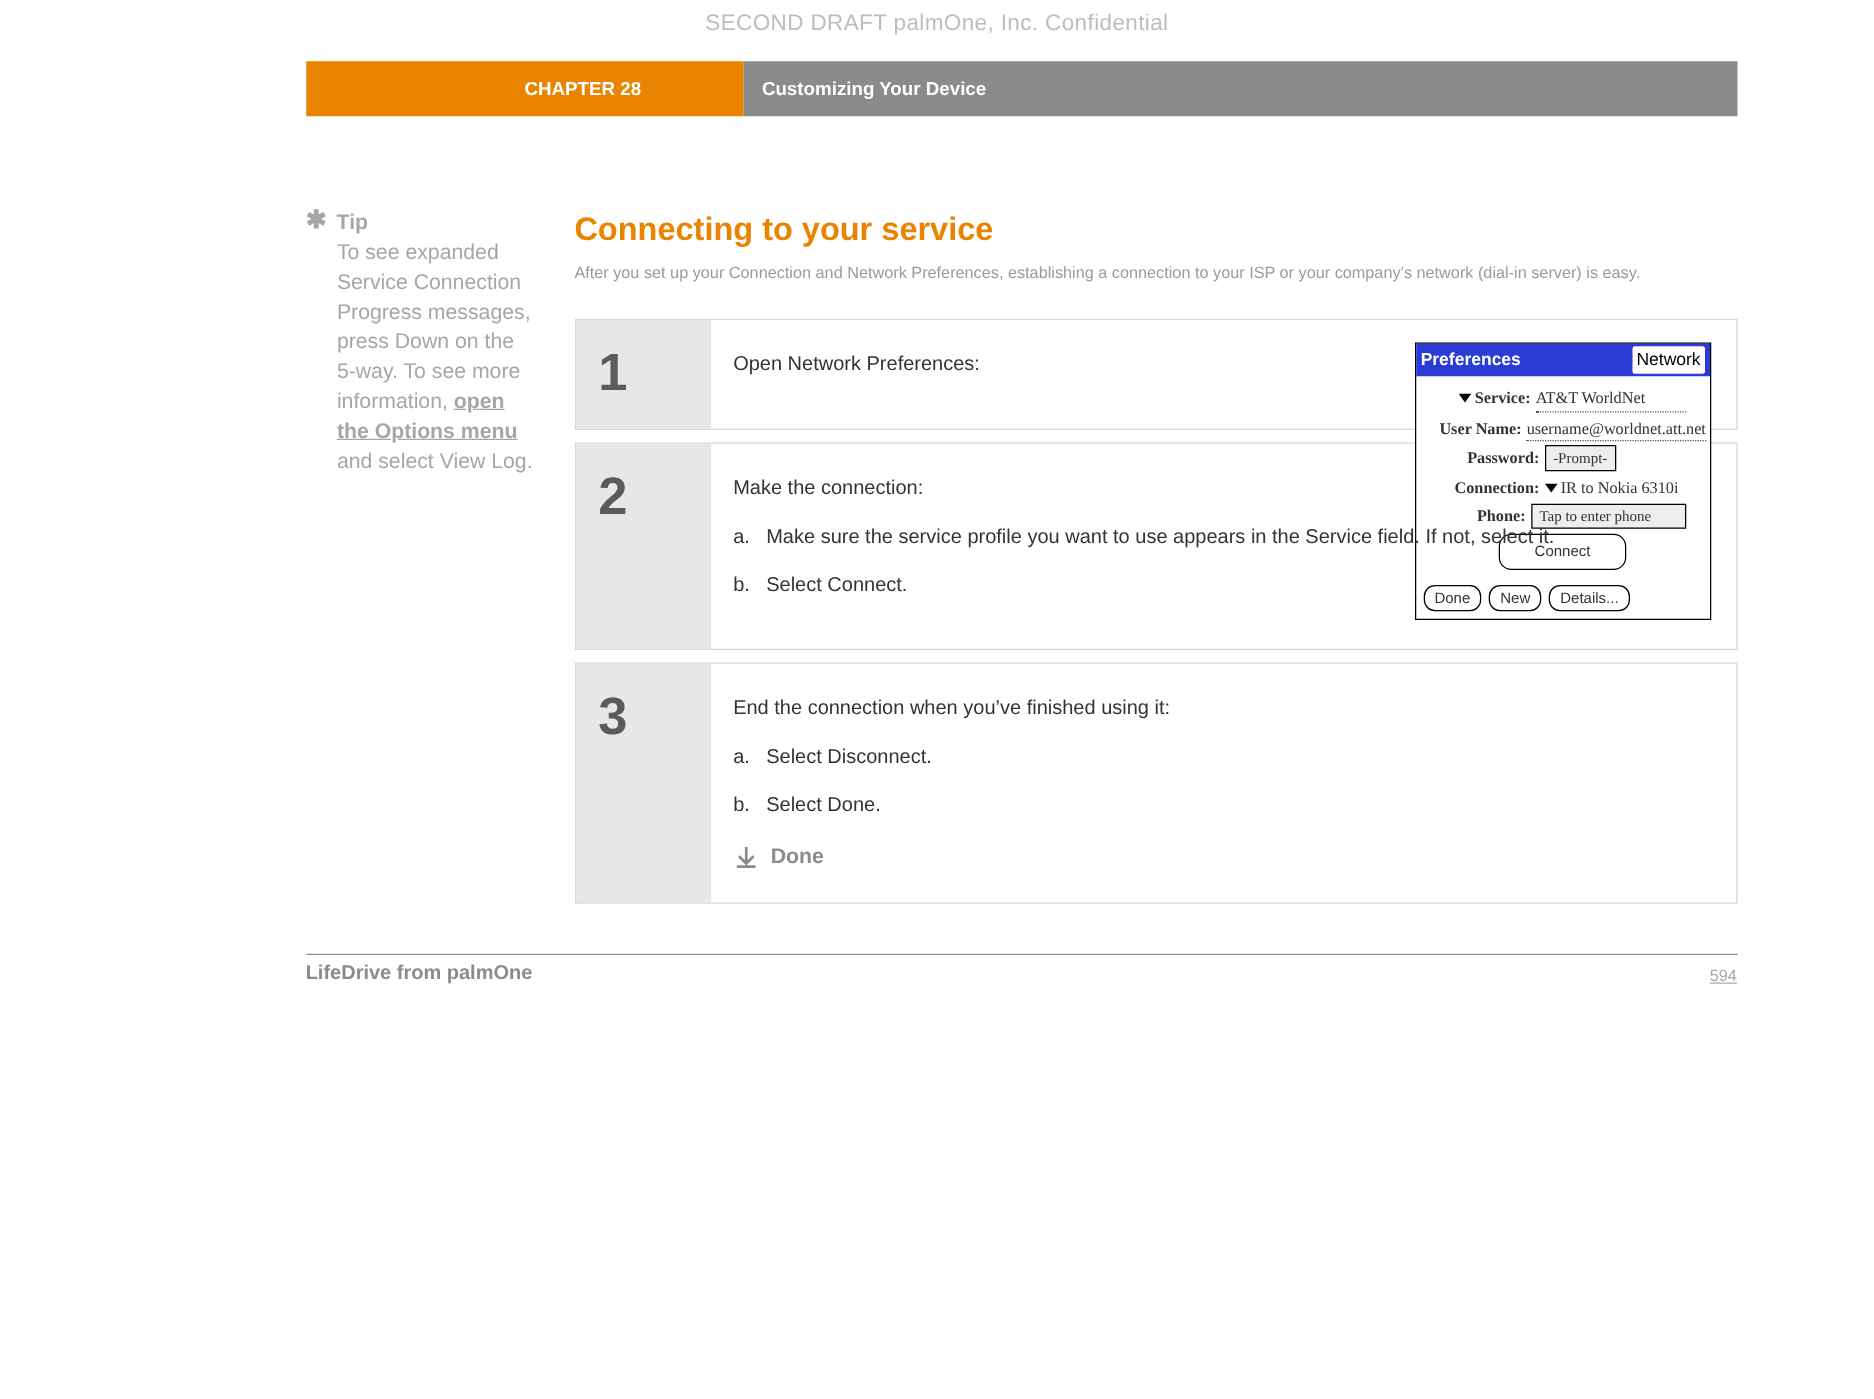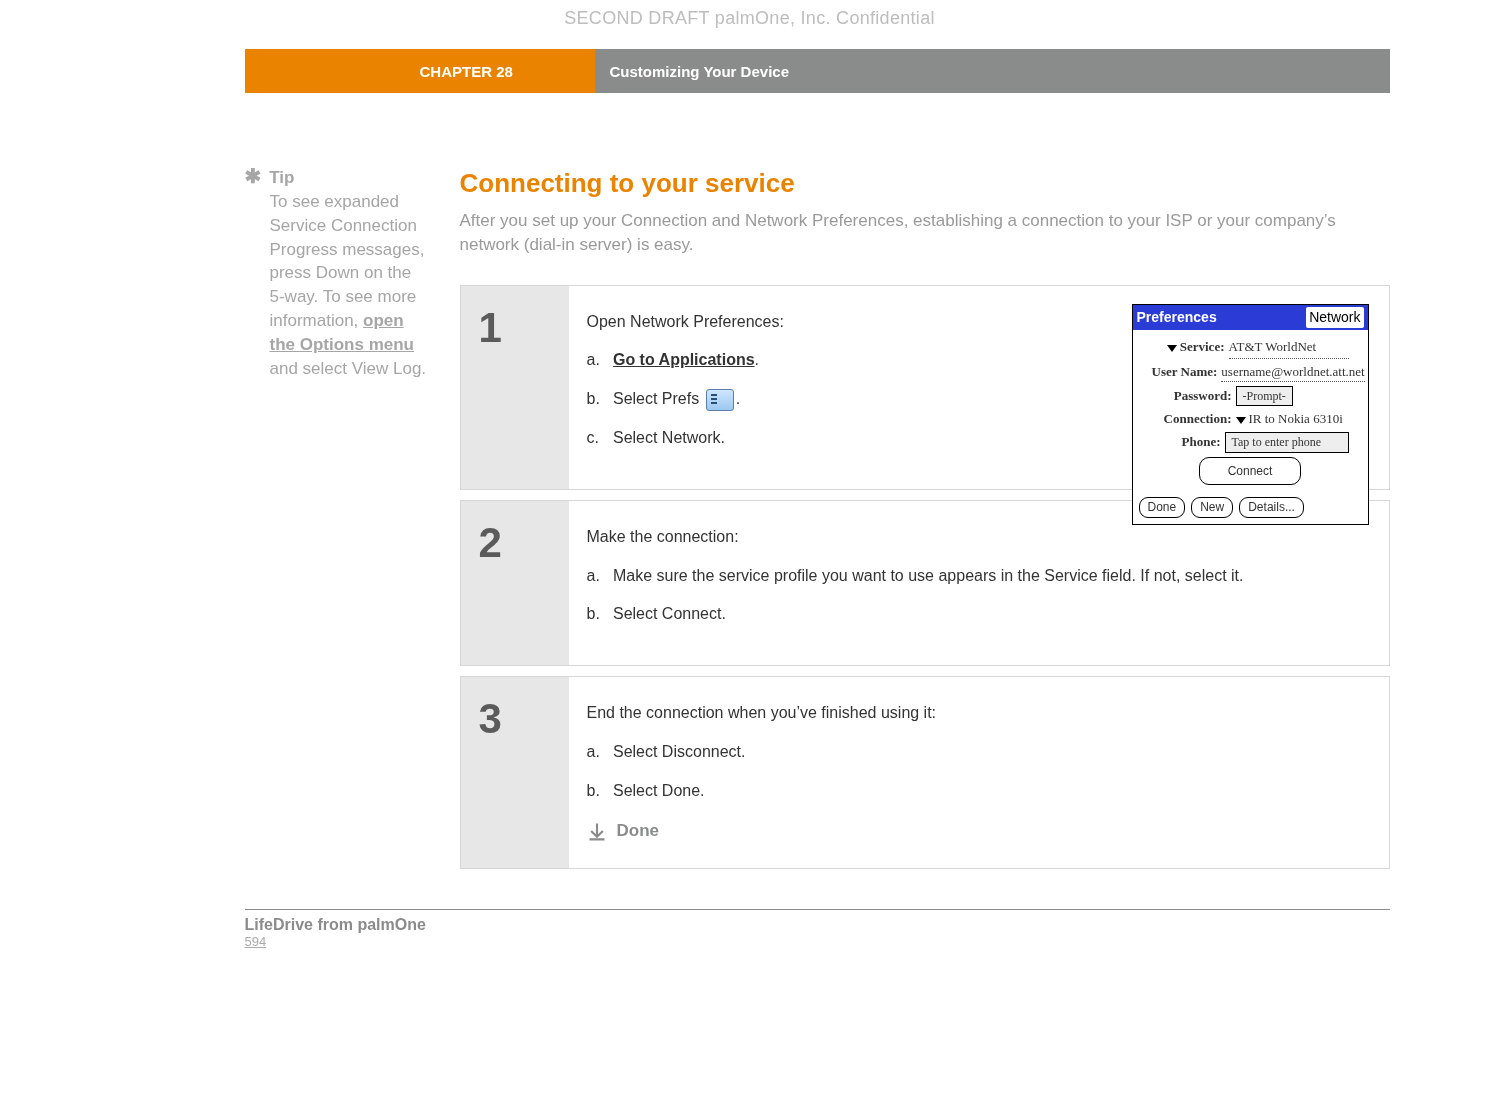--- a/index.html
+++ b/index.html
@@ -75,21 +75,21 @@
 
   
   h2.section {
     margin:0 0 10px 0;
     color:#e98300;
     font-size:26px;
     font-weight:bold;
   }
   .intro {
     color:#9a9a9a;
-    font-size:17px;
+    font-size:13px;
     line-height:1.4;
     margin-bottom:28px;
   }
 
   
   .step {
     display:flex;
     border:1px solid #d7d7d7;
     background:#fff;
     margin-bottom:10px;
@@ -169,21 +169,21 @@
   .pwbox { display:inline-block; border:1px solid #000; padding:0 6px; font-size:12px; background:#eee;}
   .connect-btn { display:block; margin:4px auto 2px; width:100px; text-align:center; border:1px solid #000; border-radius:10px; font-size:12px; padding:4px 0;}
   .palm-foot { display:flex; gap:6px; padding:4px 6px 6px; }
   .pbtn { border:1px solid #000; border-radius:9px; padding:0 8px; font-size:12px; }
 
   
   .foot-rule { border-top:1px solid #8a8c8c; margin:30px 0 6px 135px; }
   .footer {
     display:flex; justify-content:space-between;
     padding:0 0 0 135px;
-    color:#8a8c8c; font-weight:bold; font-size:16px;flex-direction:column;
+    color:#8a8c8c; font-weight:bold; font-size:16px;
   }
   .page-no { color:#aaa; font-weight:normal; font-size:13px; display:flex; align-items:flex-end;text-decoration:underline;}
 </style>
 </head>
 <body>
 
 <div class="page">
   <div class="watermark">SECOND DRAFT palmOne, Inc.  Confidential</div>
 
   <div class="headerbar">
@@ -205,34 +205,20 @@
     </aside>
 
     <main class="main">
       <h2 class="section">Connecting to your service</h2>
       <div class="intro">After you set up your Connection and Network Preferences, establishing a connection to your ISP or your company’s network (dial-in server) is easy.</div>
 
       <div class="step">
         <div class="step-num">1</div>
         <div class="step-body">
           <div class="lead">Open Network Preferences:</div>
-          <ol style="max-width:300px;">
-            <li>
-              <span class="ll">a.</span>
-              <a href="#">Go to Applications</a><span>.</span>
-            </li>
-            <li>
-              <span class="ll">b.</span>
-              <span>Select Prefs </span><span class="prefs-icon"></span><span>.</span>
-            </li>
-            <li>
-              <span class="ll">c.</span>
-              <span>Select Network.</span>
-            </li>
-          </ol>
 
           <div class="palm">
             <div class="palm-title">
               <span>Preferences</span>
               <span class="r">Network</span>
             </div>
             <div class="palm-body">
               <div class="prow">
                 <span class="plab"><span class="tri"></span><span>Service:</span></span>
                 <span class="pval"><span class="dotline">AT&amp;T WorldNet</span></span>

